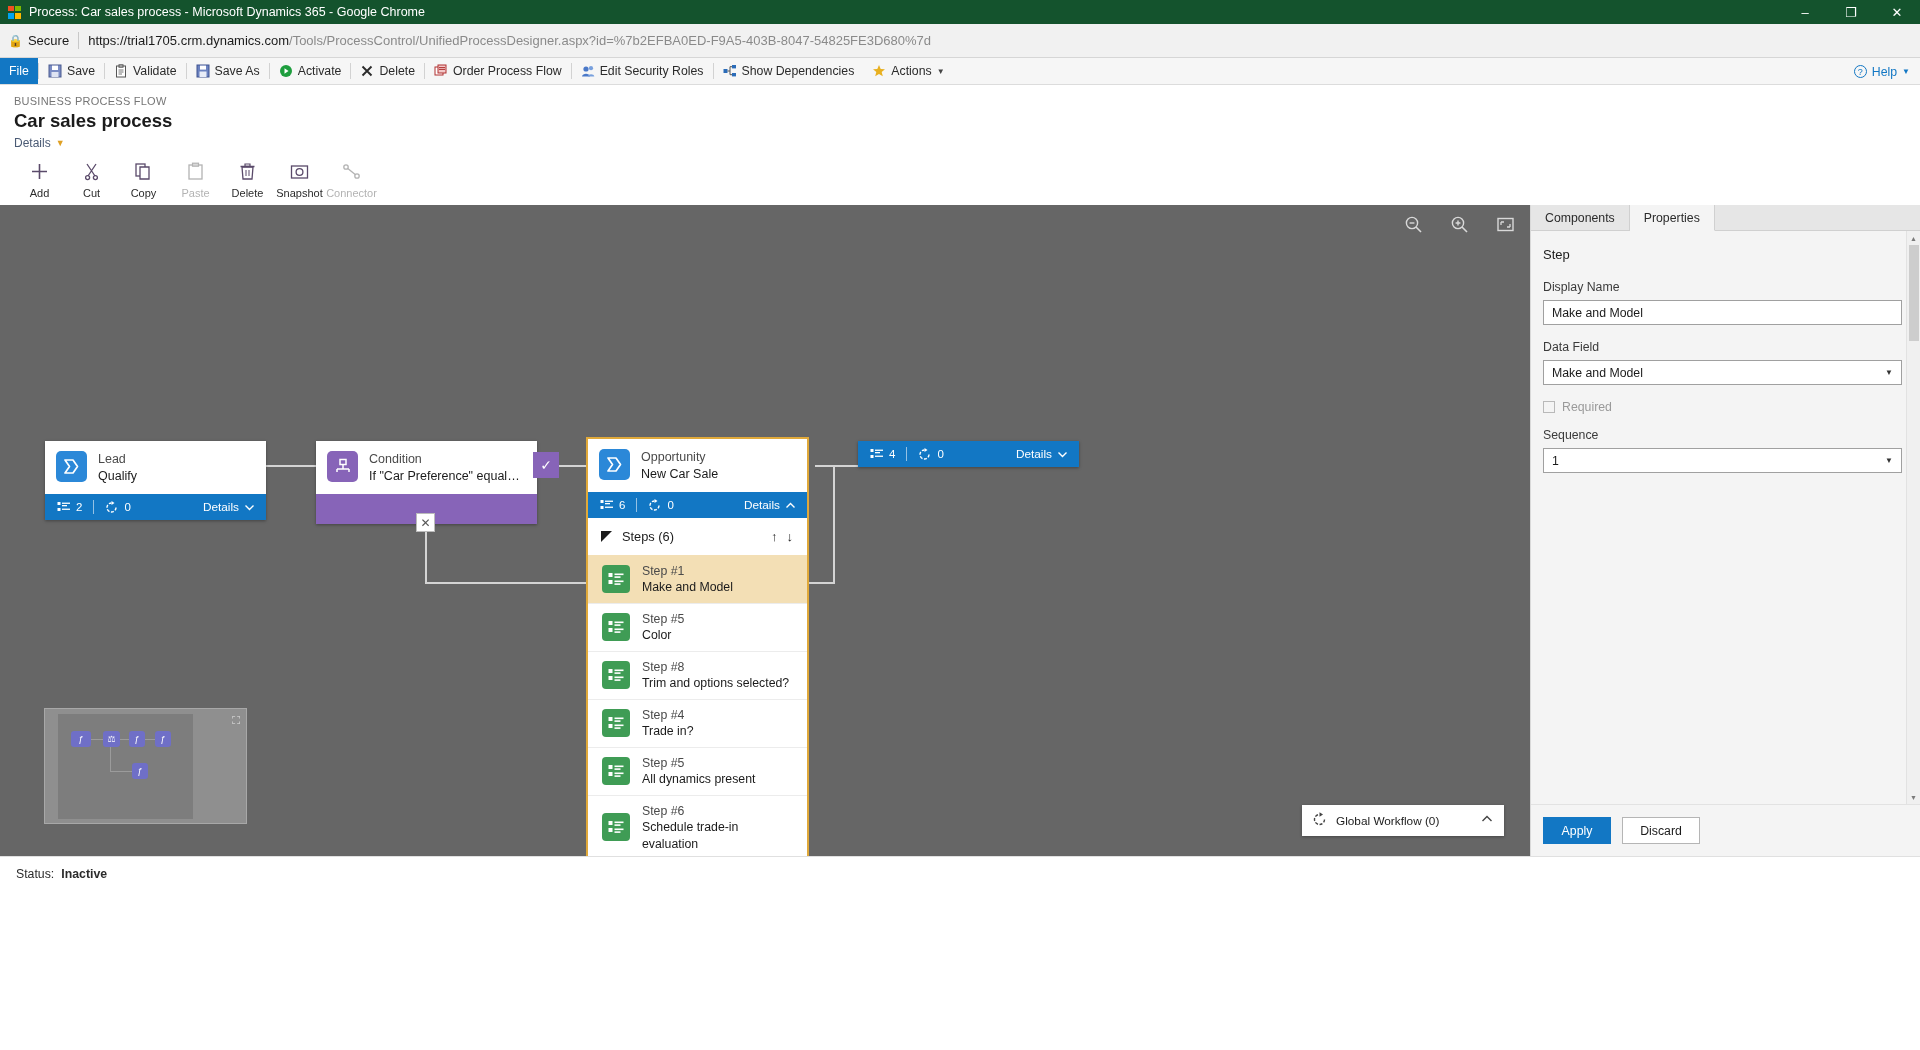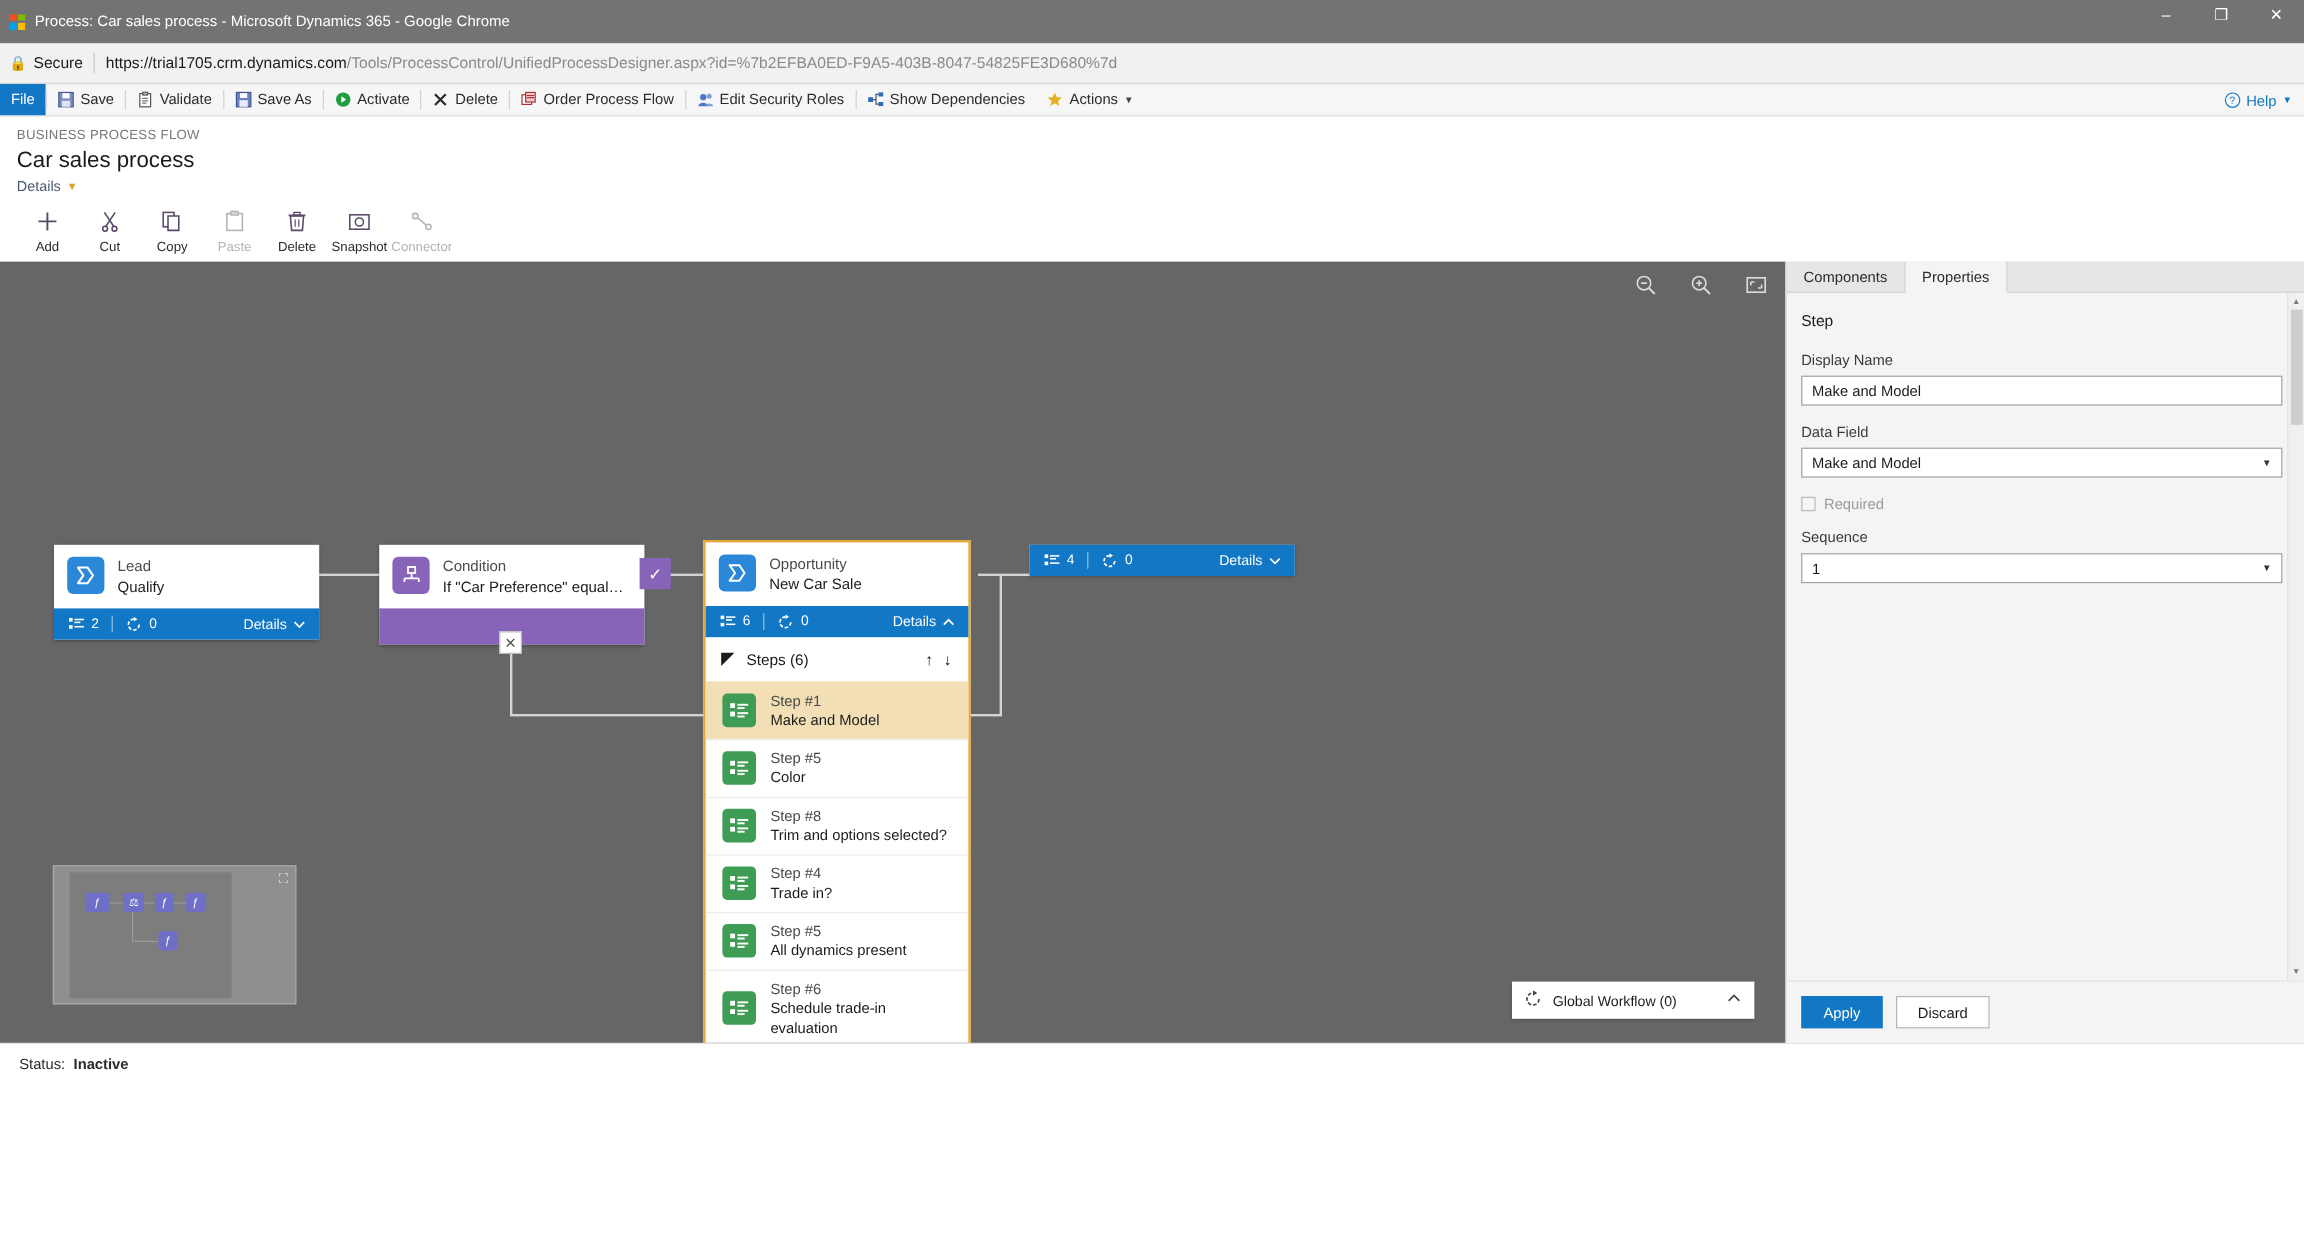--- a/index.html
+++ b/index.html
@@ -3,21 +3,21 @@
 <meta charset="utf-8">
 <style>
   * { box-sizing: border-box; margin: 0; padding: 0; }
   html, body {
     width: 1920px; height: 1050px;
     font-family: "Liberation Sans", sans-serif;
     background: #ffffff; overflow: hidden;
   }
   
   .titlebar {
-    height: 36px; background: #737373; display: flex; align-items: center;
+    height: 24px; background: #14532d; display: flex; align-items: center;
     padding: 0 6px; color: #fff; font-size: 12.5px; position: relative;
   }
   .win-logo { width: 13px; height: 13px; margin-right: 8px; margin-left: 2px;
     display: grid; grid-template-columns: 1fr 1fr; grid-template-rows: 1fr 1fr; gap: 1.5px; }
   .win-logo i { display: block; }
   .win-logo i:nth-child(1) { background: #f25022; }
   .win-logo i:nth-child(2) { background: #7fba00; }
   .win-logo i:nth-child(3) { background: #00a4ef; }
   .win-logo i:nth-child(4) { background: #ffb900; }
   .title-text { white-space: nowrap; }
@@ -48,21 +48,21 @@
   .rb-item { display: flex; align-items: center; gap: 5px; padding: 0 9px; white-space: nowrap; cursor: default; }
   .rb-ico { width: 14px; height: 14px; display: inline-flex; align-items: center; justify-content: center; }
   .rb-right { position: absolute; right: 6px; top: 0; height: 27px; display: flex; align-items: center;
     gap: 5px; color: #1277c4; font-size: 12.3px; padding-right: 4px; }
   .help-q { width: 13px; height: 13px; border: 1.4px solid #1277c4; border-radius: 50%;
     font-size: 9px; display: flex; align-items: center; justify-content: center; }
 
   
   .pagehead { padding: 10px 0 0 14px; background: #fff; }
   .eyebrow { font-size: 11px; color: #767676; letter-spacing: .25px; }
-  .proc-title { font-size: 18.5px; color: #1b1b1b; margin-top: 3px; font-weight: 400; }
+  .proc-title { font-size: 18.5px; color: #1b1b1b; margin-top: 3px; font-weight: 700; }
   .details-link { font-size: 12px; color: #4a5a74; margin-top: 4px; display: inline-flex; gap: 5px; align-items: center; }
   .details-caret { color: #dfa024; font-size: 9px; }
 
   
   .designbar { display: flex; padding: 8px 0 6px 16px; background: #fff; gap: 5px; }
   .dt-item { width: 47px; display: flex; flex-direction: column; align-items: center; gap: 6px;
     font-size: 11px; color: #2b2b2b; padding-top: 3px; }
   .dt-item.disabled { color: #b3b3b3; }
   .dt-ico { height: 19px; display: flex; align-items: flex-end; }
 
@@ -118,21 +118,21 @@
   .mm-line { position: absolute; background: #9b9b9b; }
   .mm-expand { position: absolute; right: 6px; top: 5px; color: #e2e2e2; font-size: 11px; }
 
   
   .gwf { position: absolute; right: 26px; bottom: 20px; width: 202px; height: 31px; background: #fff;
     display: flex; align-items: center; padding: 0 10px; gap: 9px; font-size: 11.8px; color: #1b1b1b;
     box-shadow: 0 1px 3px rgba(0,0,0,.3); }
   .gwf-chev { margin-left: auto; font-size: 13px; color: #444; }
 
   
-  .rightpanel { width: 432px; background: #f4f4f4; border-left: 1px solid #d9d9d9;
+  .rightpanel { width: 390px; background: #f4f4f4; border-left: 1px solid #d9d9d9;
     display: flex; flex-direction: column; position: relative; }
   .rp-tabs { display: flex; height: 26px; background: #e6e6e6; border-bottom: 1px solid #d0d0d0; }
   .rp-tab { padding: 0 14px; display: flex; align-items: center; font-size: 12.3px; color: #2b2b2b;
     border-right: 1px solid #d0d0d0; }
   .rp-tab.active { background: #f4f4f4; border-bottom: 1px solid #f4f4f4; margin-bottom: -1px; }
   .rp-body { flex: 1; padding: 16px 18px 0 12px; position: relative; }
   .rp-h { font-size: 13px; color: #1b1b1b; margin-bottom: 18px; }
   .rp-label { font-size: 12.3px; color: #3b3b3b; margin-bottom: 6px; }
   .rp-input { width: 100%; height: 25px; border: 1px solid #a0a0a0; background: #fff;
     font-size: 12.3px; color: #1b1b1b; padding: 0 8px; display: flex; align-items: center; }

